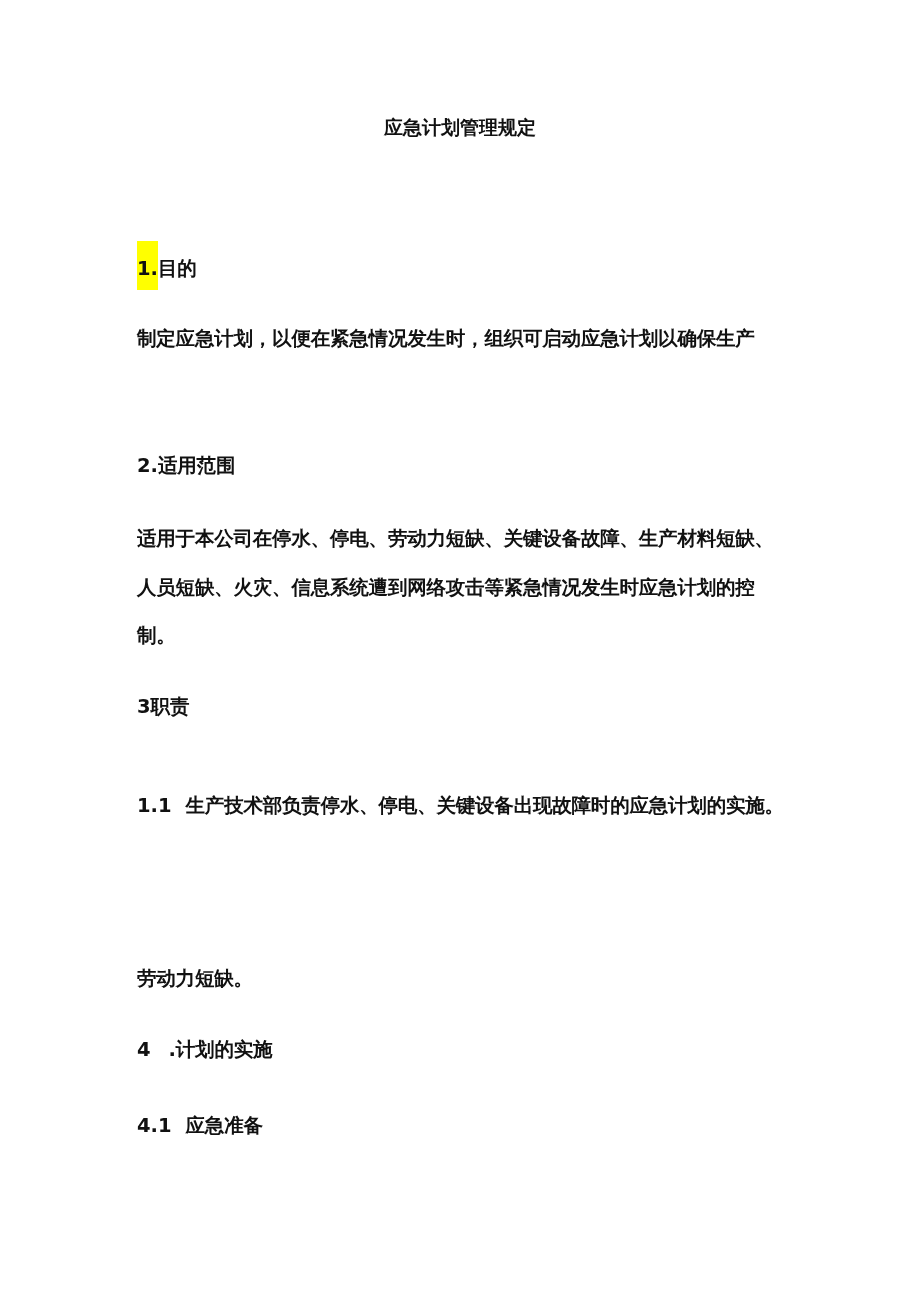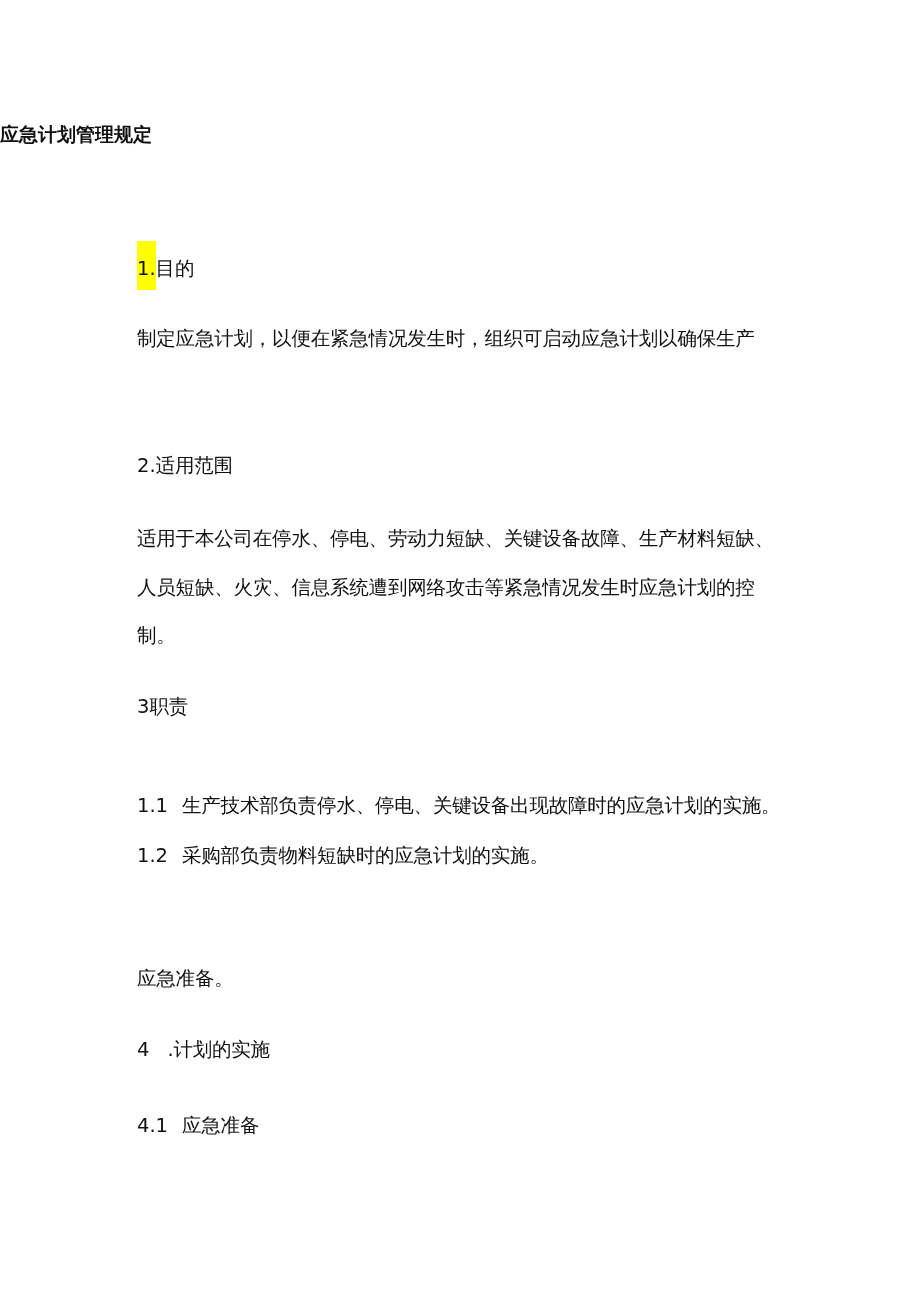--- a/index.html
+++ b/index.html
@@ -19,34 +19,35 @@
       position: absolute;
       left: 0; top: 0;
       width: 920px;
       height: 1301px;
       background: #ffffff;
     }
     .title {
       position: absolute;
       left: 0;
       width: 920px;
-      top: 120px;
-      text-align: left;
+      top: 113px;
+      text-align: center;
       font-size: 19px;
       font-weight: bold;
       line-height: 28px;
       letter-spacing: 0px;
     }
     .line {
       position: absolute;
       left: 137px;
       font-size: 19.5px;
       line-height: 28px;
       white-space: nowrap;
       letter-spacing: -0.2px;
+      font-weight: bold;
     }
     .hl {
       background: #ffff00;
       display: inline-block;
       padding-top: 14px;
       padding-bottom: 7px;
       margin-top: -14px;
     }
     .num {
       letter-spacing: 0;
@@ -72,24 +73,21 @@
   <div class="line" style="top:525px;">适用于本公司在停水、停电、劳动力短缺、关键设备故障、生产材料短缺、</div>
   <div class="line" style="top:574px;">人员短缺、火灾、信息系统遭到网络攻击等紧急情况发生时应急计划的控</div>
   <div class="line" style="top:622px;">制。</div>
 
   <div class="line" style="top:693px;">
     <span class="num">3</span><span>职责</span>
   </div>
   <div class="line" style="top:792px;">
     <span class="num">1.1</span><span class="gap"></span><span>生产技术部负责停水、停电、关键设备出现故障时的应急计划的实施。</span>
   </div>
-  <div class="line" style="top:842px;">
-    <span class="num">1.2</span><span class="gap"></span><span>采购部负责物料短缺时的应急计划的实施。</span>
-  </div>
-  <div class="line" style="top:965px;">应急准备。</div>
+  <div class="line" style="top:965px;">劳动力短缺。</div>
 
   <div class="line" style="top:1036px;">
     <span class="num">4</span><span class="gap-wide"></span><span>.</span><span>计划的实施</span>
   </div>
   <div class="line" style="top:1112px;">
     <span class="num">4.1</span><span class="gap"></span><span>应急准备</span>
   </div>
 
 </div>
 

